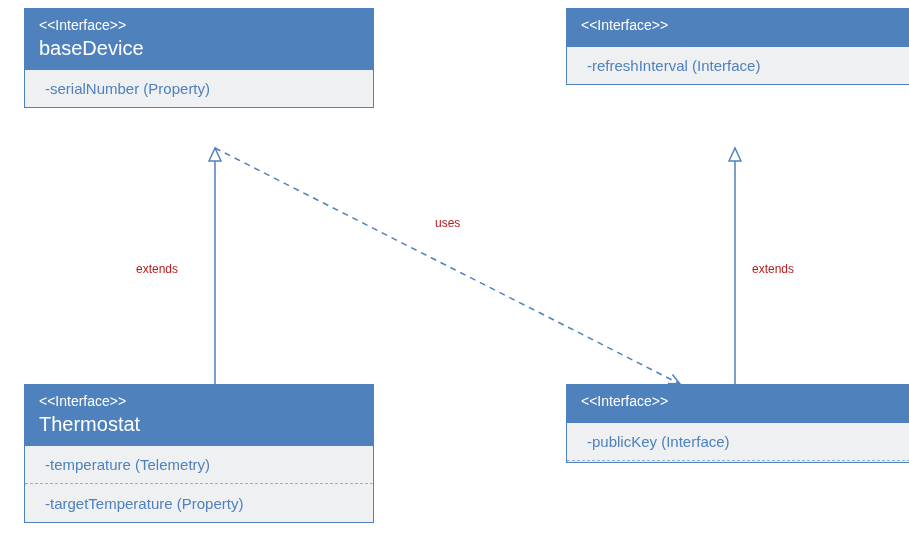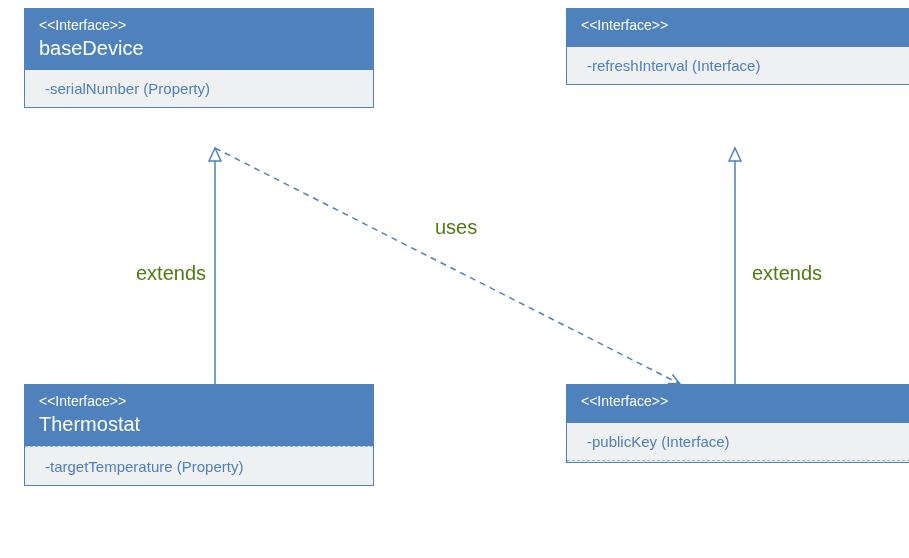--- a/index.html
+++ b/index.html
@@ -43,22 +43,22 @@
     margin: 0;
   }
   svg.connectors {
     position: absolute;
     top: 0; left: 0;
     width: 909px; height: 558px;
     pointer-events: none;
   }
   .label {
     position: absolute;
-    font-size: 20px;
-    color: #4d7c0f;
+    font-size: 12px;
+    color: #b91c1c;
   }
 </style>
 </head>
 <body>
 
 <svg class="connectors">
   <defs>
     <marker id="tri-open" markerWidth="16" markerHeight="14" refX="14" refY="7" orient="auto" markerUnits="userSpaceOnUse">
       <path d="M1,1 L14,7 L1,13 Z" fill="#ffffff" stroke="#4f81bd" stroke-width="1.5"></path>
     </marker>
@@ -92,20 +92,21 @@
     <div class="uml-row">-refreshInterval (Interface)</div>
   </div>
 </div>
 
 <div class="uml-box" style="left:8px; top:384px; width:350px;">
   <div class="uml-header">
     <div class="stereotype">&lt;&lt;Interface&gt;&gt;</div>
     <div class="classname">Thermostat</div>
   </div>
   <div class="uml-body">
+    <div class="uml-row">-temperature (Telemetry)</div>
     <hr class="uml-divider">
     <div class="uml-row">-targetTemperature (Property)</div>
   </div>
 </div>
 
 <div class="uml-box" style="left:550px; top:384px; width:350px;">
   <div class="uml-header">
     <div class="stereotype">&lt;&lt;Interface&gt;&gt;</div>
   </div>
   <div class="uml-body">

